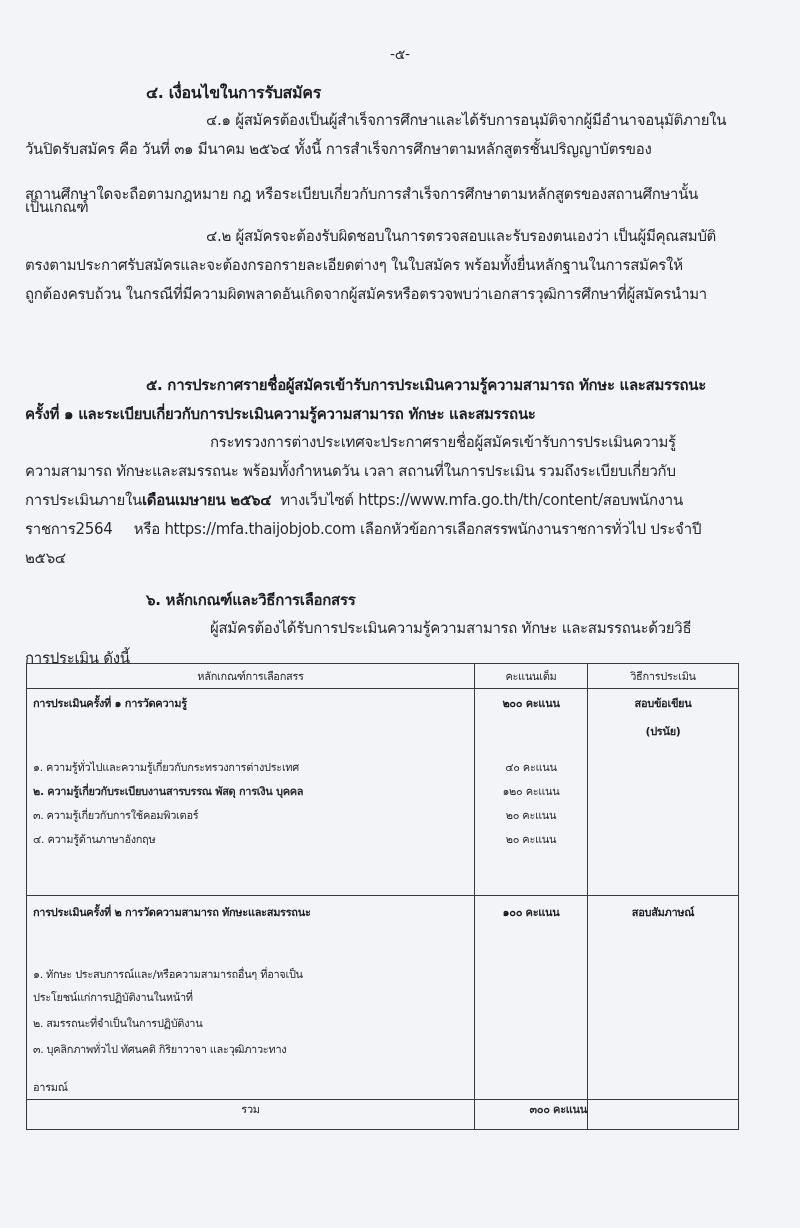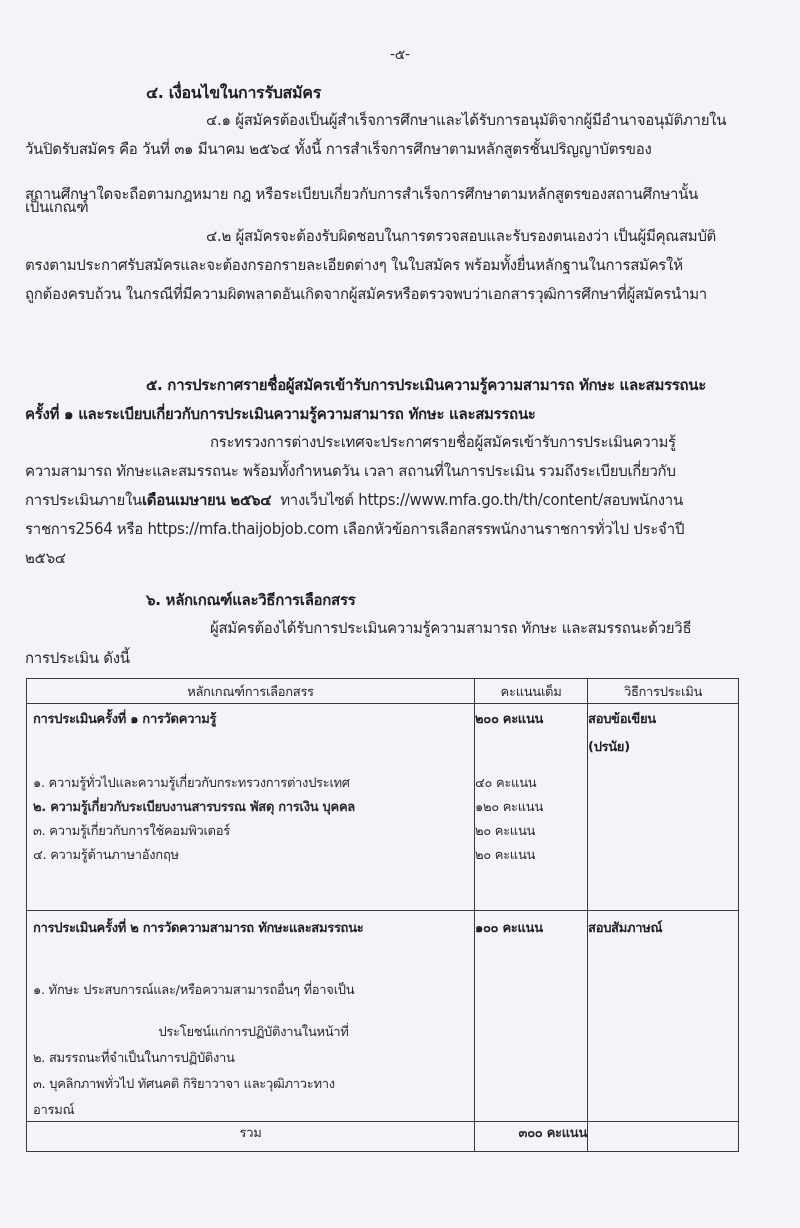--- a/index.html
+++ b/index.html
@@ -10,40 +10,40 @@
     color: #2a2a2e;
     position: relative;
   }
   .page { position: absolute; left: 0; top: 0; width: 800px; height: 1228px; }
   .ln { position: absolute; font-size: 15px; line-height: 20px; white-space: nowrap; letter-spacing: -0.3px; }
   .bold { font-weight: bold; color: #1e1e22; }
   .u { }
   .pagenum { left: 390px; top: 44px; font-size: 14px; }
 
   table.crit {
-    position: absolute; left: 26px; top: 678px;
+    position: absolute; left: 26px; top: 663px;
     border-collapse: collapse;
-    font-size: 13px; letter-spacing: -0.3px; border-radius: 6px;
+    font-size: 11px; letter-spacing: -0.3px; border-radius: 6px;
   }
   table.crit td, table.crit th {
     border: 1.4px solid #3a3a3e;
     vertical-align: top;
     padding: 0;
     font-weight: normal;
   }
   table.crit th { height: 24px; text-align: center; vertical-align: middle; }
   .c1 { width: 447px; }
   .c2 { width: 112px; }
   .c3 { width: 150px; }
   .cell-inner { position: relative; }
   .row1 td { height: 206px; }
   .row2 td { height: 200px; }
   .rowt td { height: 29px; vertical-align: middle; }
   .line { display: block; line-height: 22px; white-space: nowrap; padding-left: 6px; }
-  .center { text-align: left; padding-left: 0; }
+  .center { text-align: center; padding-left: 0; }
   .gap { height: 28px; display: block; }
 </style>
 </head>
 <body>
 
 <div class="page">
 
   <div class="ln pagenum">-๕-</div>
 
   <div class="ln bold" style="left:146px; top:83px; font-size:16px;">๔. เงื่อนไขในการรับสมัคร</div>
@@ -57,21 +57,21 @@
   <div class="ln" style="left:25px; top:284px;">ถูกต้องครบถ้วน ในกรณีที่มีความผิดพลาดอันเกิดจากผู้สมัครหรือตรวจพบว่าเอกสารวุฒิการศึกษาที่ผู้สมัครนำมา</div>
 
   <div class="ln bold" style="left:146px; top:375px;">๕. การประกาศรายชื่อผู้สมัครเข้ารับการประเมินความรู้ความสามารถ ทักษะ และสมรรถนะ</div>
   <div class="ln bold" style="left:25px; top:404px;">ครั้งที่ ๑ และระเบียบเกี่ยวกับการประเมินความรู้ความสามารถ ทักษะ และสมรรถนะ</div>
   <div class="ln" style="left:210px; top:432px;">กระทรวงการต่างประเทศจะประกาศรายชื่อผู้สมัครเข้ารับการประเมินความรู้</div>
   <div class="ln" style="left:25px; top:461px;">ความสามารถ ทักษะและสมรรถนะ พร้อมทั้งกำหนดวัน เวลา สถานที่ในการประเมิน รวมถึงระเบียบเกี่ยวกับ</div>
   <div class="ln" style="left:25px; top:490px;">
     <span>การประเมินภายใน</span><span class="bold u">เดือนเมษายน ๒๕๖๔</span><span style="white-space:pre;">  ทางเว็บไซต์ </span><span class="u">https://www.mfa.go.th/th/content/สอบพนักงาน</span>
   </div>
   <div class="ln" style="left:25px; top:519px;">
-    <span class="u">ราชการ2564</span><span style="white-space:pre;"> หรือ </span><span class="u">https://mfa.thaijobjob.com</span><span style="white-space:pre;"> เลือกหัวข้อการเลือกสรรพนักงานราชการทั่วไป ประจำปี</span>
+    <span class="u">ราชการ2564</span><span style="white-space:pre;margin-left:17px;"> หรือ </span><span class="u">https://mfa.thaijobjob.com</span><span style="white-space:pre;"> เลือกหัวข้อการเลือกสรรพนักงานราชการทั่วไป ประจำปี</span>
   </div>
   <div class="ln" style="left:25px; top:548px;">๒๕๖๔</div>
 
   <div class="ln bold" style="left:146px; top:590px;">๖. หลักเกณฑ์และวิธีการเลือกสรร</div>
   <div class="ln" style="left:210px; top:618px;">ผู้สมัครต้องได้รับการประเมินความรู้ความสามารถ ทักษะ และสมรรถนะด้วยวิธี</div>
   <div class="ln" style="left:25px; top:648px;">การประเมิน ดังนี้</div>
 
   <table class="crit">
     <tbody>
         <tr>
@@ -106,24 +106,24 @@
           <span class="line center bold" style="margin-top:6px;">(ปรนัย)</span>
         </div>
       </td>
     </tr>
     <tr class="row2">
       <td class="c1">
         <div class="cell-inner" style="padding-top:6px;">
           <span class="line bold u">การประเมินครั้งที่ ๒  การวัดความสามารถ ทักษะและสมรรถนะ</span>
           <span class="gap"></span>
           <span class="line" style="margin-top:12px;">๑. ทักษะ ประสบการณ์และ/หรือความสามารถอื่นๆ ที่อาจเป็น</span>
-          <span class="line" style="margin-top:20px;text-align:center;">ประโยชน์แก่การปฏิบัติงานในหน้าที่</span>
+          <span class="line" style="margin-top:1px;">ประโยชน์แก่การปฏิบัติงานในหน้าที่</span>
           <span class="line" style="margin-top:4px;">๒. สมรรถนะที่จำเป็นในการปฏิบัติงาน</span>
           <span class="line" style="margin-top:4px;">๓. บุคลิกภาพทั่วไป ทัศนคติ กิริยาวาจา และวุฒิภาวะทาง</span>
-          <span class="line" style="margin-top:4px;">อารมณ์</span>
+          <span class="line" style="margin-top:16px;">อารมณ์</span>
         </div>
       </td>
       <td class="c2">
         <div class="cell-inner" style="padding-top:6px;">
           <span class="line center bold">๑๐๐ คะแนน</span>
         </div>
       </td>
       <td class="c3">
         <div class="cell-inner" style="padding-top:6px;">
           <span class="line center bold">สอบสัมภาษณ์</span>

